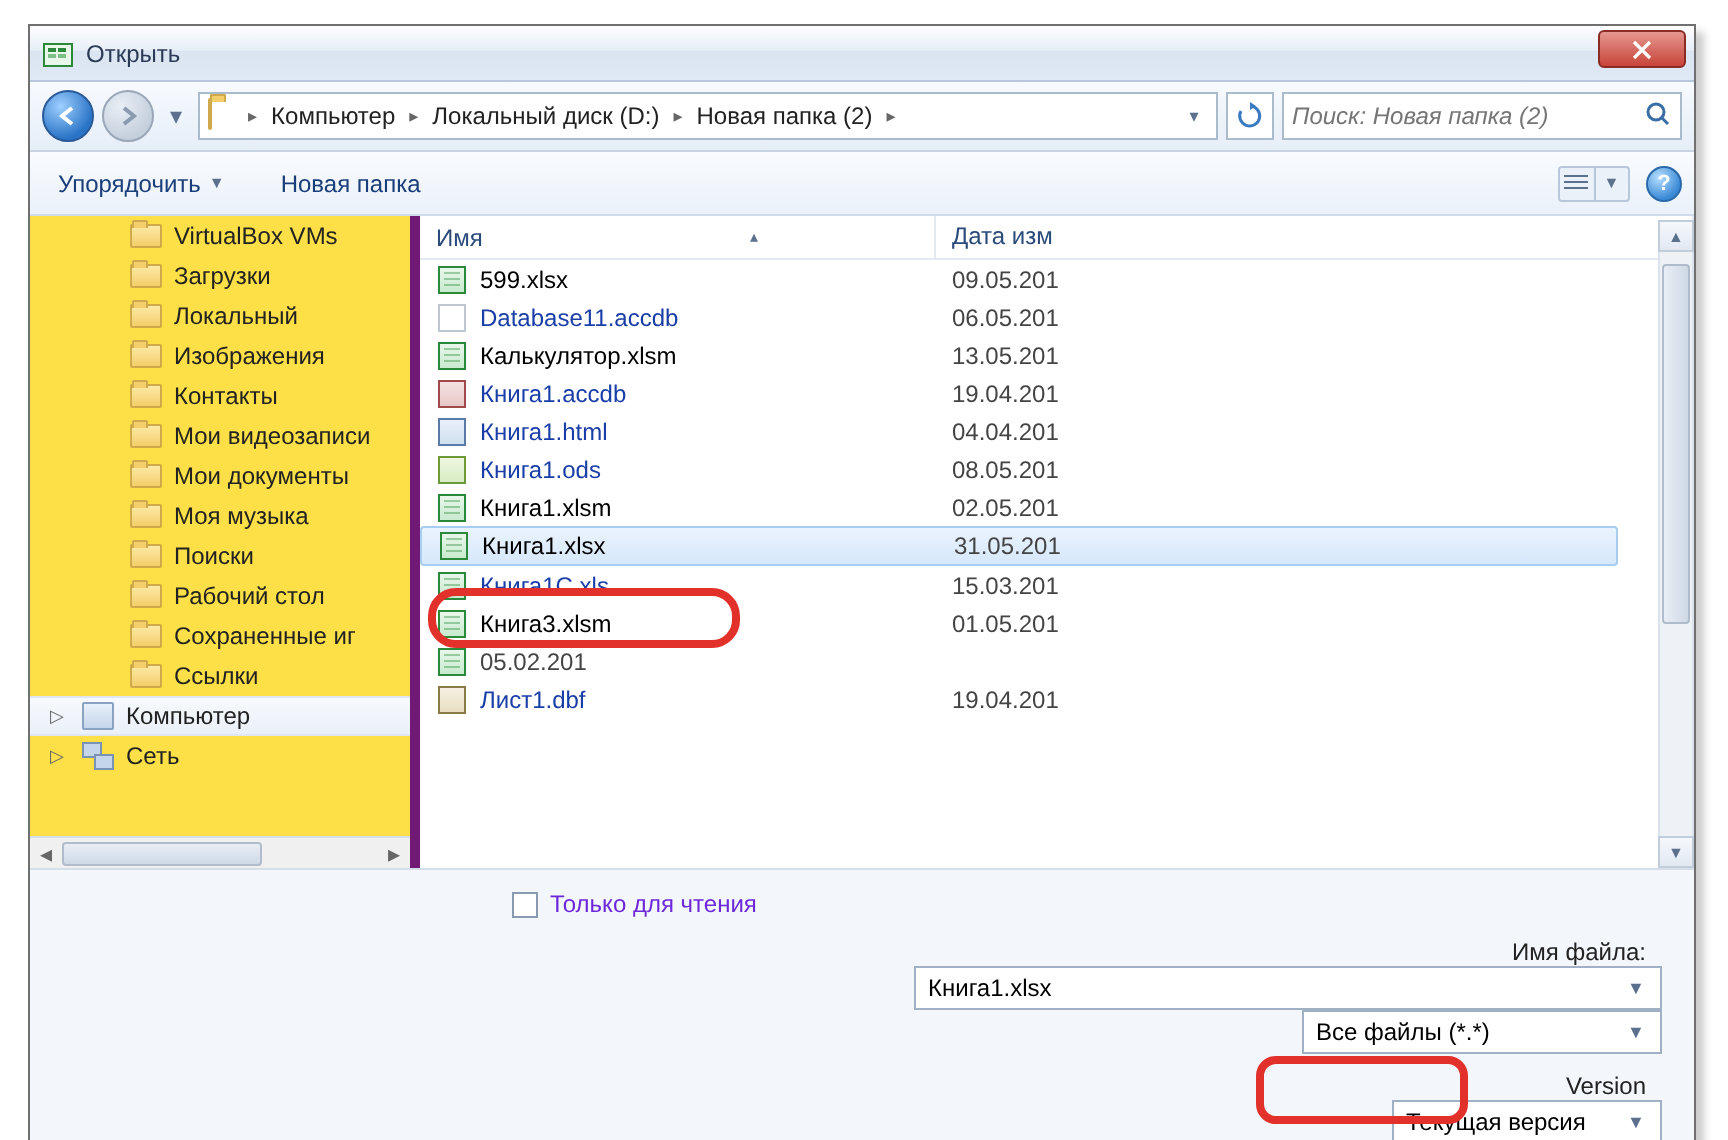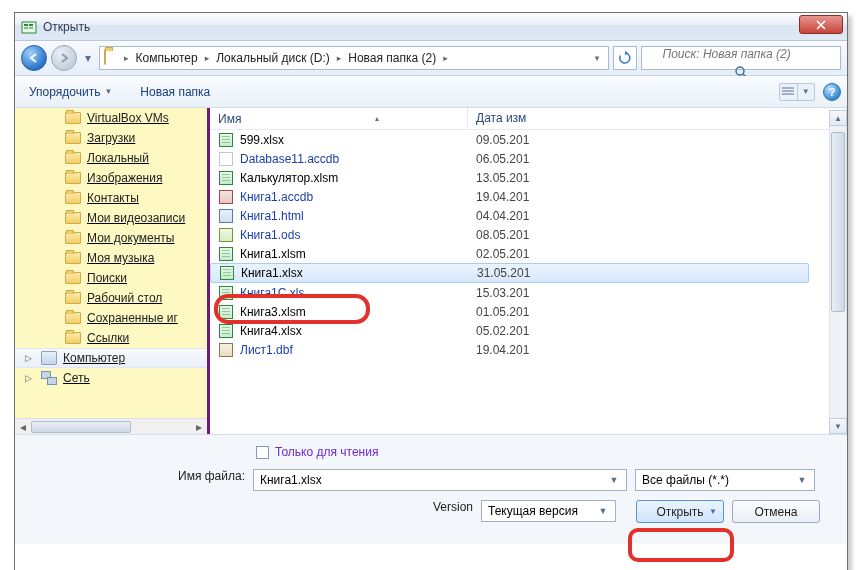--- a/index.html
+++ b/index.html
@@ -15,35 +15,35 @@
 .navrow { height: 35px; background: linear-gradient(#f7fafe,#e6eef8); border-bottom: 1px solid #c9d4e3; display: flex; align-items: center; padding: 0 6px; gap: 4px; }
 .navbtn { width: 26px; height: 26px; border-radius: 50%; display: flex; align-items: center; justify-content: center; }
 .navback { background: radial-gradient(circle at 35% 30%,#9fd0ff,#2a74c7 70%); border: 1px solid #2a5a9a; }
 .navfwd { background: radial-gradient(circle at 35% 30%,#e8eef5,#c5d0dd 70%); border: 1px solid #9aa7b8; }
 .navdrop { width: 14px; height: 20px; display: flex; align-items: center; justify-content: center; color: #5a708c; }
 .breadcrumb { flex: 1; height: 24px; background: #fff; border: 1px solid #abc; display: flex; align-items: center; padding: 0 2px; gap: 0; }
 .breadcrumb .bicon { width: 16px; height: 16px; margin: 0 2px; }
 .crumb { padding: 0 5px; color: #222; height: 100%; display: flex; align-items: center; }
 .crumbsep { color: #666; padding: 0 2px; font-size: 9px; }
 .refresh { width: 24px; height: 24px; background: #fff; border: 1px solid #abc; display: flex; align-items: center; justify-content: center; }
-.search { width: 200px; height: 24px; background: #fff; border: 1px solid #abc; display: flex; align-items: center; padding: 0 4px; gap: 4px; flex-direction: column; }
+.search { width: 200px; height: 24px; background: #fff; border: 1px solid #abc; display: flex; align-items: center; padding: 0 4px; gap: 4px; }
 .search input { border: none; outline: none; flex: 1; color: #888; font-style: italic; font-size: 12px; }
 .search .sicon { color: #3a6ea5; }
 
 .toolbar { height: 32px; background: linear-gradient(#f9fbfe,#eaf1f9); border-bottom: 1px solid #d0dae8; display: flex; align-items: center; padding: 0 8px; gap: 16px; position: relative; }
 .toolbar .tbtn { color: #1a3e7a; padding: 4px 6px; display: flex; align-items: center; gap: 4px; }
 .toolbar .tdrop { font-size: 8px; color: #5a708c; }
 .toolbar-right { position: absolute; right: 6px; display: flex; align-items: center; gap: 8px; }
 .viewbtn { width: 36px; height: 18px; border: 1px solid #b8c7db; background: #eaf1f9; border-radius: 2px; display: flex; }
 .viewbtn .vseg { flex: 1; display: flex; align-items: center; justify-content: center; }
 .viewbtn .vsep { width: 1px; background: #b8c7db; }
 .helpicon { width: 18px; height: 18px; border-radius: 50%; background: radial-gradient(circle at 35% 30%,#b8e0ff,#3a8ad6 70%); border: 1px solid #2a6aa8; color: #fff; display: flex; align-items: center; justify-content: center; font-weight: bold; font-size: 11px; }
 
 .body { display: flex; height: 326px; }
-.sidebar { width: 195px; border-right: 3px solid #701a75; overflow: hidden; position: relative; background: #fef9c3; text-decoration: underline; }
+.sidebar { width: 195px; border-right: 5px solid #701a75; overflow: hidden; position: relative; background: #fde047; }
 .treeitem { display: flex; align-items: center; height: 20px; padding-left: 28px; gap: 6px; color: #222; white-space: nowrap; }
 .treeitem.lvl1 { padding-left: 50px; }
 .treeitem.header { background: linear-gradient(#f7fafd,#eaf0f8); border-top: 1px solid #e0e7f1; border-bottom: 1px solid #e0e7f1; font-weight: normal; padding-left: 26px; }
 .treeitem.header .arrow { position: absolute; left: 10px; font-size: 9px; color: #666; }
 .folder-icon { width: 16px; height: 12px; background: linear-gradient(#fce9a5,#f3ce6a); border: 1px solid #d0a94a; border-radius: 1px; position: relative; }
 .folder-icon::before { content: ""; position: absolute; top: -3px; left: 0; width: 6px; height: 3px; background: #f3ce6a; border: 1px solid #d0a94a; border-bottom: none; border-radius: 1px 1px 0 0; }
 .comp-icon { width: 16px; height: 14px; background: linear-gradient(#e8f0fa,#c5d5ea); border: 1px solid #8aa3c2; border-radius: 1px; position: relative; }
 .net-icon { width: 16px; height: 14px; position: relative; }
 .net-icon::before { content: ""; position: absolute; width: 8px; height: 6px; top: 0; left: 0; background: #c5d5ea; border: 1px solid #7a93b2; }
 .net-icon::after { content: ""; position: absolute; width: 8px; height: 6px; bottom: 0; right: 0; background: #c5d5ea; border: 1px solid #7a93b2; }
@@ -73,21 +73,21 @@
 .ods-ic { width: 14px; height: 14px; border: 1px solid #6a9a3a; background: linear-gradient(#eef7e2,#d8ecc2); }
 .dbf-ic { width: 14px; height: 14px; border: 1px solid #8a7a4a; background: linear-gradient(#f5f0e2,#e8dec2); }
 .scrollbar-v { position: absolute; right: 0; top: 2px; bottom: 0; width: 18px; display: flex; flex-direction: column; }
 .sbv-btn { height: 16px; background: linear-gradient(#f5f8fc,#e2e9f2); border: 1px solid #c2cddb; display: flex; align-items: center; justify-content: center; font-size: 8px; color: #5a708c; }
 .sbv-track { flex: 1; background: #eef2f7; border-left: 1px solid #dbe2ec; border-right: 1px solid #dbe2ec; position: relative; }
 .sbv-thumb { position: absolute; left: 1px; right: 1px; top: 6px; height: 180px; background: linear-gradient(90deg,#e8eef5,#cfd9e6); border: 1px solid #b0bccb; border-radius: 2px; }
 
 .footer { border-top: 1px solid #d6dee9; padding: 10px 16px 12px; background: #f3f6fa; }
 .readonly-row { display: flex; align-items: center; margin-left: 225px; gap: 6px; margin-bottom: 10px; }
 .chkbox { width: 13px; height: 13px; border: 1px solid #8a9ab0; background: #fff; }
-.formrow { display: flex; align-items: flex-start; margin-bottom: 9px; }
+.formrow { display: flex; align-items: flex-end; margin-bottom: 9px; flex-direction: column; }
 .formlabel { width: 222px; text-align: right; padding-right: 8px; color: #222; }
 .combobox { height: 22px; background: #fff; border: 1px solid #a0b0c5; display: flex; align-items: center; padding: 0 4px; position: relative; }
 .combobox .cbval { flex: 1; padding: 0 2px; }
 .combobox .cbarrow { width: 16px; text-align: center; color: #5a708c; font-size: 9px; }
 .filenamebox { width: 374px; }
 .filterbox { width: 180px; margin-left: 8px; }
 .versionbox { width: 135px; }
 .btn { width: 88px; height: 23px; background: linear-gradient(#fdfdfe,#e9eef5); border: 1px solid #9aabc0; border-radius: 3px; display: flex; align-items: center; justify-content: center; color: #222; }
 .btn.primary { background: linear-gradient(#eaf4ff,#cfe5fb); border: 1px solid #5a93ce; position: relative; }
 .btn.primary .droparrow { position: absolute; right: 6px; font-size: 8px; color: #3a6ea5; }
@@ -333,21 +333,20 @@
             <span class="ficon">
               <span class="xls-ic"></span>
             </span>
             <span class="fname">Книга3.xlsm</span>
             <span class="fdate">01.05.201</span>
           </div>
           <div class="filerow">
             <span class="ficon">
               <span class="xls-ic"></span>
             </span>
-            <span class="fname">Книга4.xlsx</span>
             <span class="fdate">05.02.201</span>
           </div>
           <div class="filerow">
             <span class="ficon">
               <span class="dbf-ic"></span>
             </span>
             <span class="fname link">Лист1.dbf</span>
             <span class="fdate">19.04.201</span>
           </div>
         </div>

